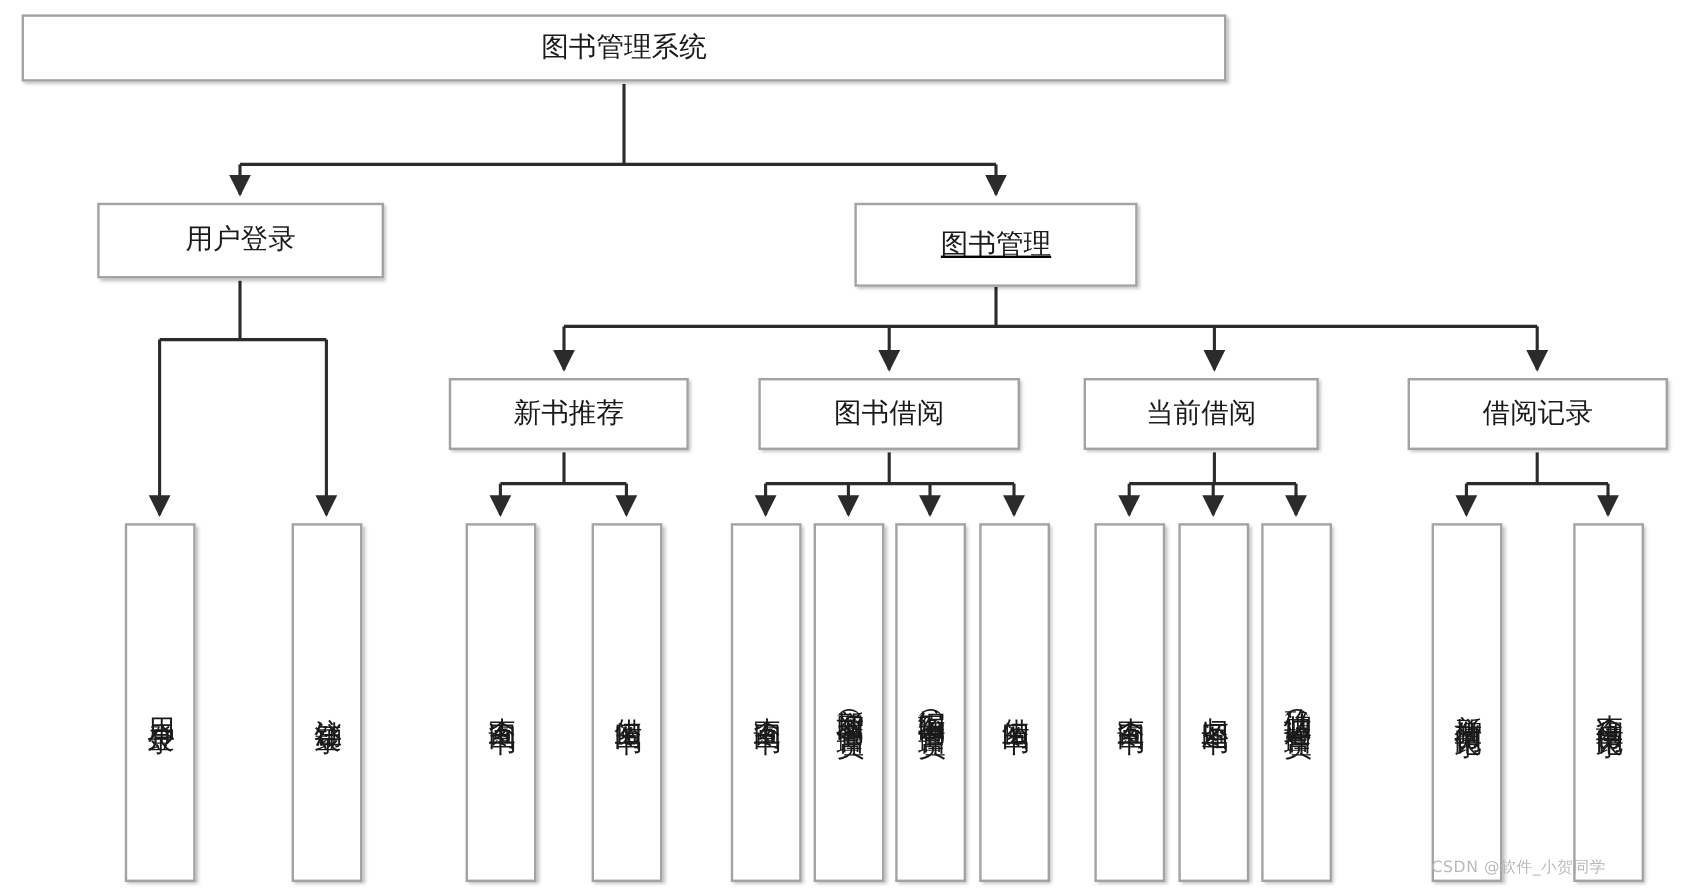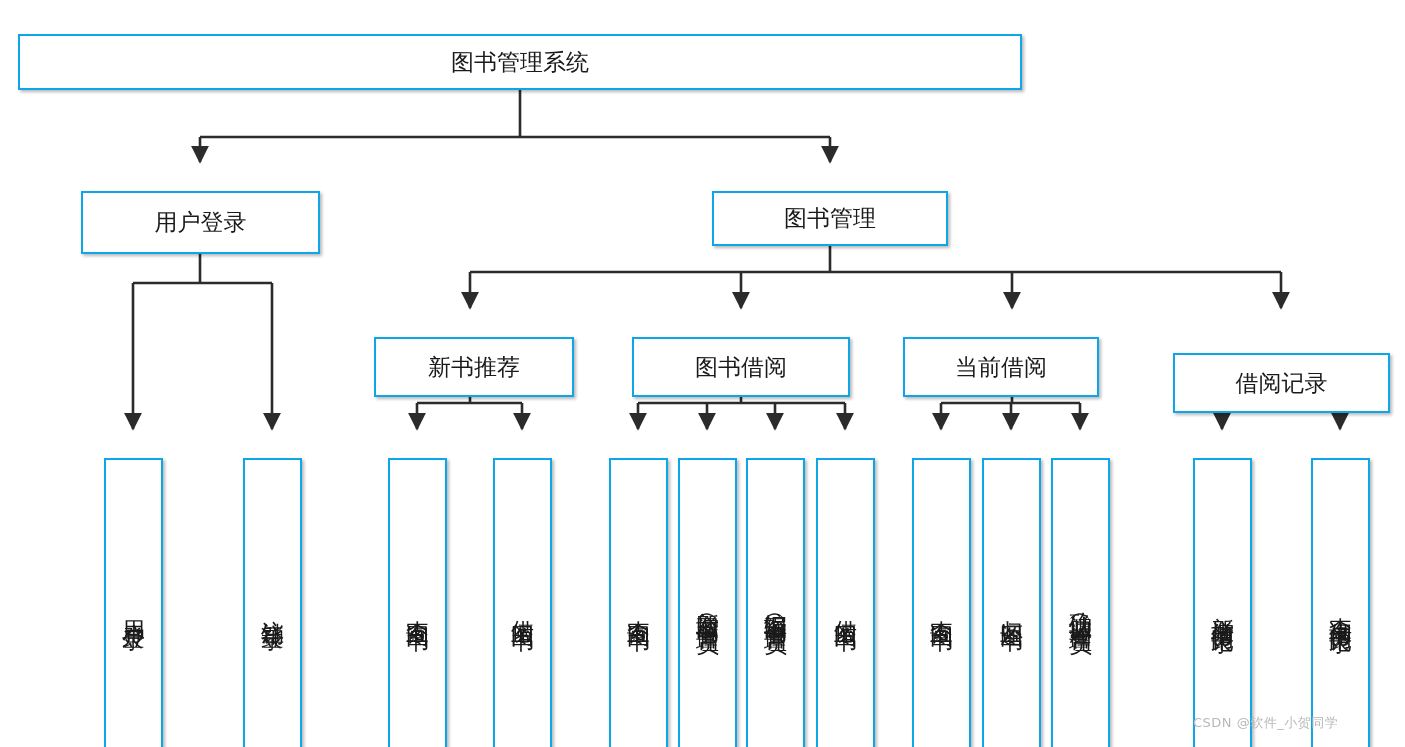--- a/index.html
+++ b/index.html
@@ -22,27 +22,26 @@
     position: absolute;
     left: 0;
     top: 0;
     width: 1405px;
     height: 747px;
     pointer-events: none;
   }
   .node {
     position: absolute;
     box-sizing: border-box;
-    border: 2px solid #0ea5e9;
+    border: 2px solid #a3a3a3;
     background: #ffffff;
     display: flex;
     align-items: center;
     justify-content: center;
     box-shadow: 2px 2px 3px rgba(0,0,0,0.28);
-    margin-top: 22px;
   }
   .node .label {
     color: #1a1a1a;
     text-align: center;
     line-height: 1.25;
     white-space: nowrap;
   }
   .node.horizontal .label {
     font-size: 23px;
   }
@@ -123,34 +122,34 @@
     </g>
   </svg>
 
   <div class="node root horizontal" style="left:18px; top:12px; width:1004px; height:56px;">
     <span class="label">图书管理系统</span>
   </div>
 
   <div class="node horizontal" style="left:81px; top:169px; width:239px; height:63px;">
     <span class="label">用户登录</span>
   </div>
-  <div class="node horizontal" style="left:712px; top:169px; width:236px; height:55px;">
+  <div class="node horizontal" style="left:712px; top:169px; width:236px; height:70px;text-decoration:underline;">
     <span class="label">图书管理</span>
   </div>
 
   <div class="node horizontal" style="left:374px; top:315px; width:200px; height:60px;">
     <span class="label">新书推荐</span>
   </div>
   <div class="node horizontal" style="left:632px; top:315px; width:218px; height:60px;">
     <span class="label">图书借阅</span>
   </div>
   <div class="node horizontal" style="left:903px; top:315px; width:196px; height:60px;">
     <span class="label">当前借阅</span>
   </div>
-  <div class="node horizontal" style="left:1173px; top:331px; width:217px; height:60px;align-items:center;">
+  <div class="node horizontal" style="left:1173px; top:315px; width:217px; height:60px;align-items:center;">
     <span class="label">借阅记录</span>
   </div>
 
   <div class="node vertical" style="left:104px; top:436px; width:59px; height:299px;">
     <span class="label">用户登录</span>
   </div>
   <div class="node vertical" style="left:243px; top:436px; width:59px; height:299px;">
     <span class="label">注销登录</span>
   </div>
 

